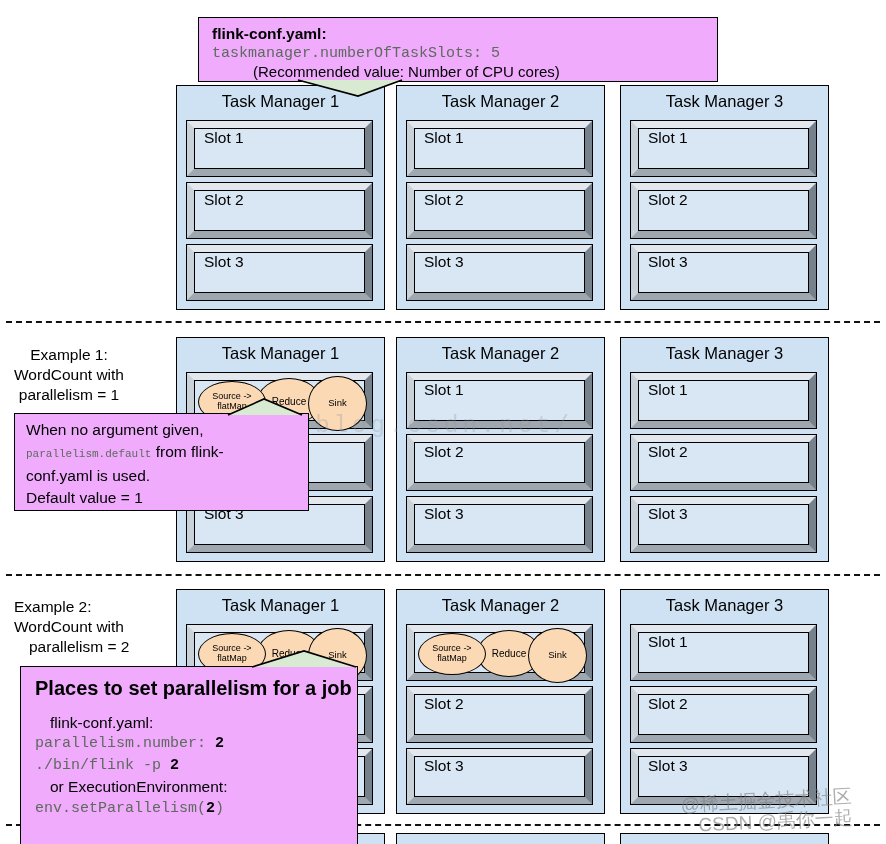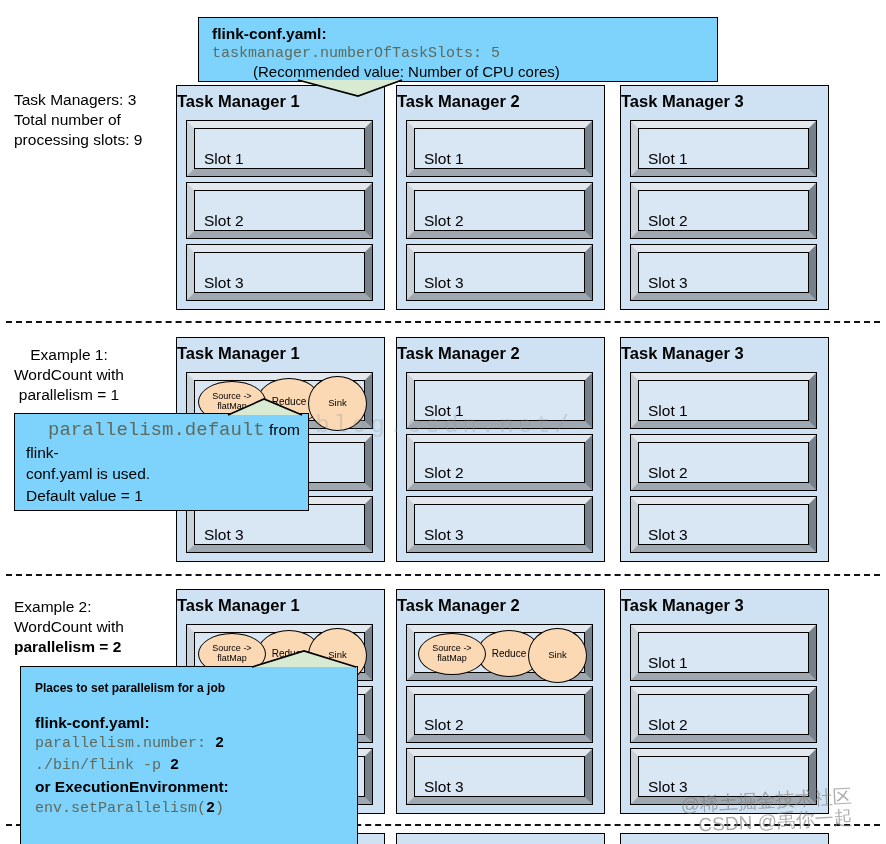--- a/index.html
+++ b/index.html
@@ -3,54 +3,54 @@
 <meta charset="utf-8">
 <style>
   html,body{margin:0;padding:0;background:#fff;}
   #canvas{position:relative;width:886px;height:844px;background:#ffffff;overflow:hidden;
           font-family:"Liberation Sans",sans-serif;color:#000;}
 
   
   .tm{position:absolute;width:209px;height:225px;background:#cfe2f3;border:1.8px solid #000;box-sizing:border-box;z-index:2;}
   .c1{left:176px}.c2{left:396px}.c3{left:620px}
   .r1{top:85px}.r2{top:337px}.r3{top:589px}
-  .tm-title{margin-top:6px;font-size:16.5px;font-weight:bold;}
+  .tm-title{text-align:center;margin-top:6px;font-size:16.5px;}
 
   .slot{position:absolute;left:9px;width:187px;height:57px;border:1.5px solid #000;box-sizing:border-box;background:#9aa4ad;}
   .s1{top:34px}.s2{top:96px}.s3{top:158px}
   .bevel{width:100%;height:100%;box-sizing:border-box;border:7px solid;
          border-color:#e2e8ee #77818b #9fa8b1 #c9d2d9;}
   .face{position:relative;width:100%;height:100%;box-sizing:border-box;border:1.3px solid #000;
-        background:#d9e6f4;display:flex;align-items:flex-end;padding-left:9px;font-size:15.5px;}
+        background:#d9e6f4;display:flex;align-items:flex-start;padding-left:9px;font-size:15.5px;}
 
   
   .oval{position:absolute;border-radius:50%;background:#fbd9b5;border:1.6px solid #000;
         display:flex;flex-direction:column;align-items:center;justify-content:center;
         text-align:center;line-height:1.1;}
   .oval-source{left:3px;top:0px;width:66px;height:40px;font-size:9px;z-index:3;}
   .oval-reduce{left:62px;top:-3px;width:62px;height:45px;font-size:10px;z-index:2;}
   .oval-sink{left:113px;top:-5px;width:57px;height:53px;font-size:9.5px;z-index:3;}
 
   
-  .callout{position:absolute;background:#7dd3fc;border:1.7px solid #000;box-sizing:border-box;z-index:4;}
+  .callout{position:absolute;background:#f0abfc;border:1.7px solid #000;box-sizing:border-box;z-index:4;}
   .tail{position:absolute;z-index:5;overflow:visible;}
   .mono{font-family:"Liberation Mono",monospace;color:#5e6a5e;}
   .mono b{color:#000;}
-  .b{font-weight:bold;}
+  .b{font-weight:normal;margin-left:15px;}
 
   #cfg-callout{left:198px;top:17px;width:520px;height:65px;padding:7px 0 0 13px;}
   #cfg-callout .l1{font-size:15.5px;font-weight:bold;}
   #cfg-callout .l2{font-size:15px;margin-top:2px;}
   #cfg-callout .l3{font-size:15px;margin-top:1px;margin-left:41px;}
 
   #ex1-callout{left:14px;top:413px;width:295px;height:98px;padding:5px 0 0 11px;font-size:15.5px;line-height:21.5px;}
-  #ex1-callout .mono{font-size:19px;margin-left:22px;}
+  #ex1-callout .mono{font-size:11px;}
 
   #ex2-callout{left:20px;top:666px;width:338px;height:186px;padding:11px 0 0 14px;font-size:15.5px;line-height:21.5px;}
-  #ex2-callout .title{font-size:12px;font-weight:bold;margin-bottom:12px;}
+  #ex2-callout .title{font-size:20px;font-weight:bold;margin-bottom:12px;}
   #ex2-callout .mono{font-size:15px;}
 
   
   .side-label{position:absolute;left:14px;font-size:15.5px;line-height:20px;z-index:1;}
   #lbl-row1{top:90px;}
   #lbl-row2{top:345px;text-align:center;}
   #lbl-row3{top:597px;}
 
   
   .dash{position:absolute;left:6px;width:874px;border-top:2.6px dashed #111;z-index:1;}
@@ -67,25 +67,20 @@
 </style>
 </head>
 <body>
 
 <div id="canvas">
 
   <div class="dash" id="dash1"></div>
   <div class="dash" id="dash2"></div>
   <div class="dash" id="dash3"></div>
 
-  <div class="side-label" id="lbl-row1">
-    <div>Task Managers: 3</div>
-    <div>Total number of</div>
-    <div>processing slots: 9</div>
-  </div>
   <div class="side-label" id="lbl-row2">
     <div>Example 1:</div>
     <div>WordCount with</div>
     <div>parallelism = 1</div>
   </div>
   <div class="side-label" id="lbl-row3">
     <div>Example 2:</div>
     <div>WordCount with</div>
     <div class="b">parallelism = 2</div>
   </div>
@@ -343,20 +338,21 @@
   <div class="callout" id="cfg-callout">
     <div class="l1">flink-conf.yaml:</div>
     <div class="l2 mono">taskmanager.numberOfTaskSlots: 5</div>
     <div class="l3">(Recommended value: Number of CPU cores)</div>
   </div>
   <svg class="tail" style="left:296px;top:80px;" width="110" height="20">
     <path d="M2,0 L62,16 L106,0" fill="#d9ead3" stroke="#000" stroke-width="1.7"></path>
   </svg>
 
   <div class="callout" id="ex1-callout">
+    <div><span>When no argument given,</span></div>
     <div><span class="mono">parallelism.default</span><span> from flink-</span></div>
     <div>conf.yaml is used.</div>
     <div>Default value = 1</div>
   </div>
   <svg class="tail" style="left:226px;top:398px;" width="80" height="18">
     <path d="M2,17 L38,1 L76,17" fill="#d9ead3" stroke="#000" stroke-width="1.7"></path>
   </svg>
 
   <div class="callout" id="ex2-callout">
     <div class="title">Places to set parallelism for a job</div>

